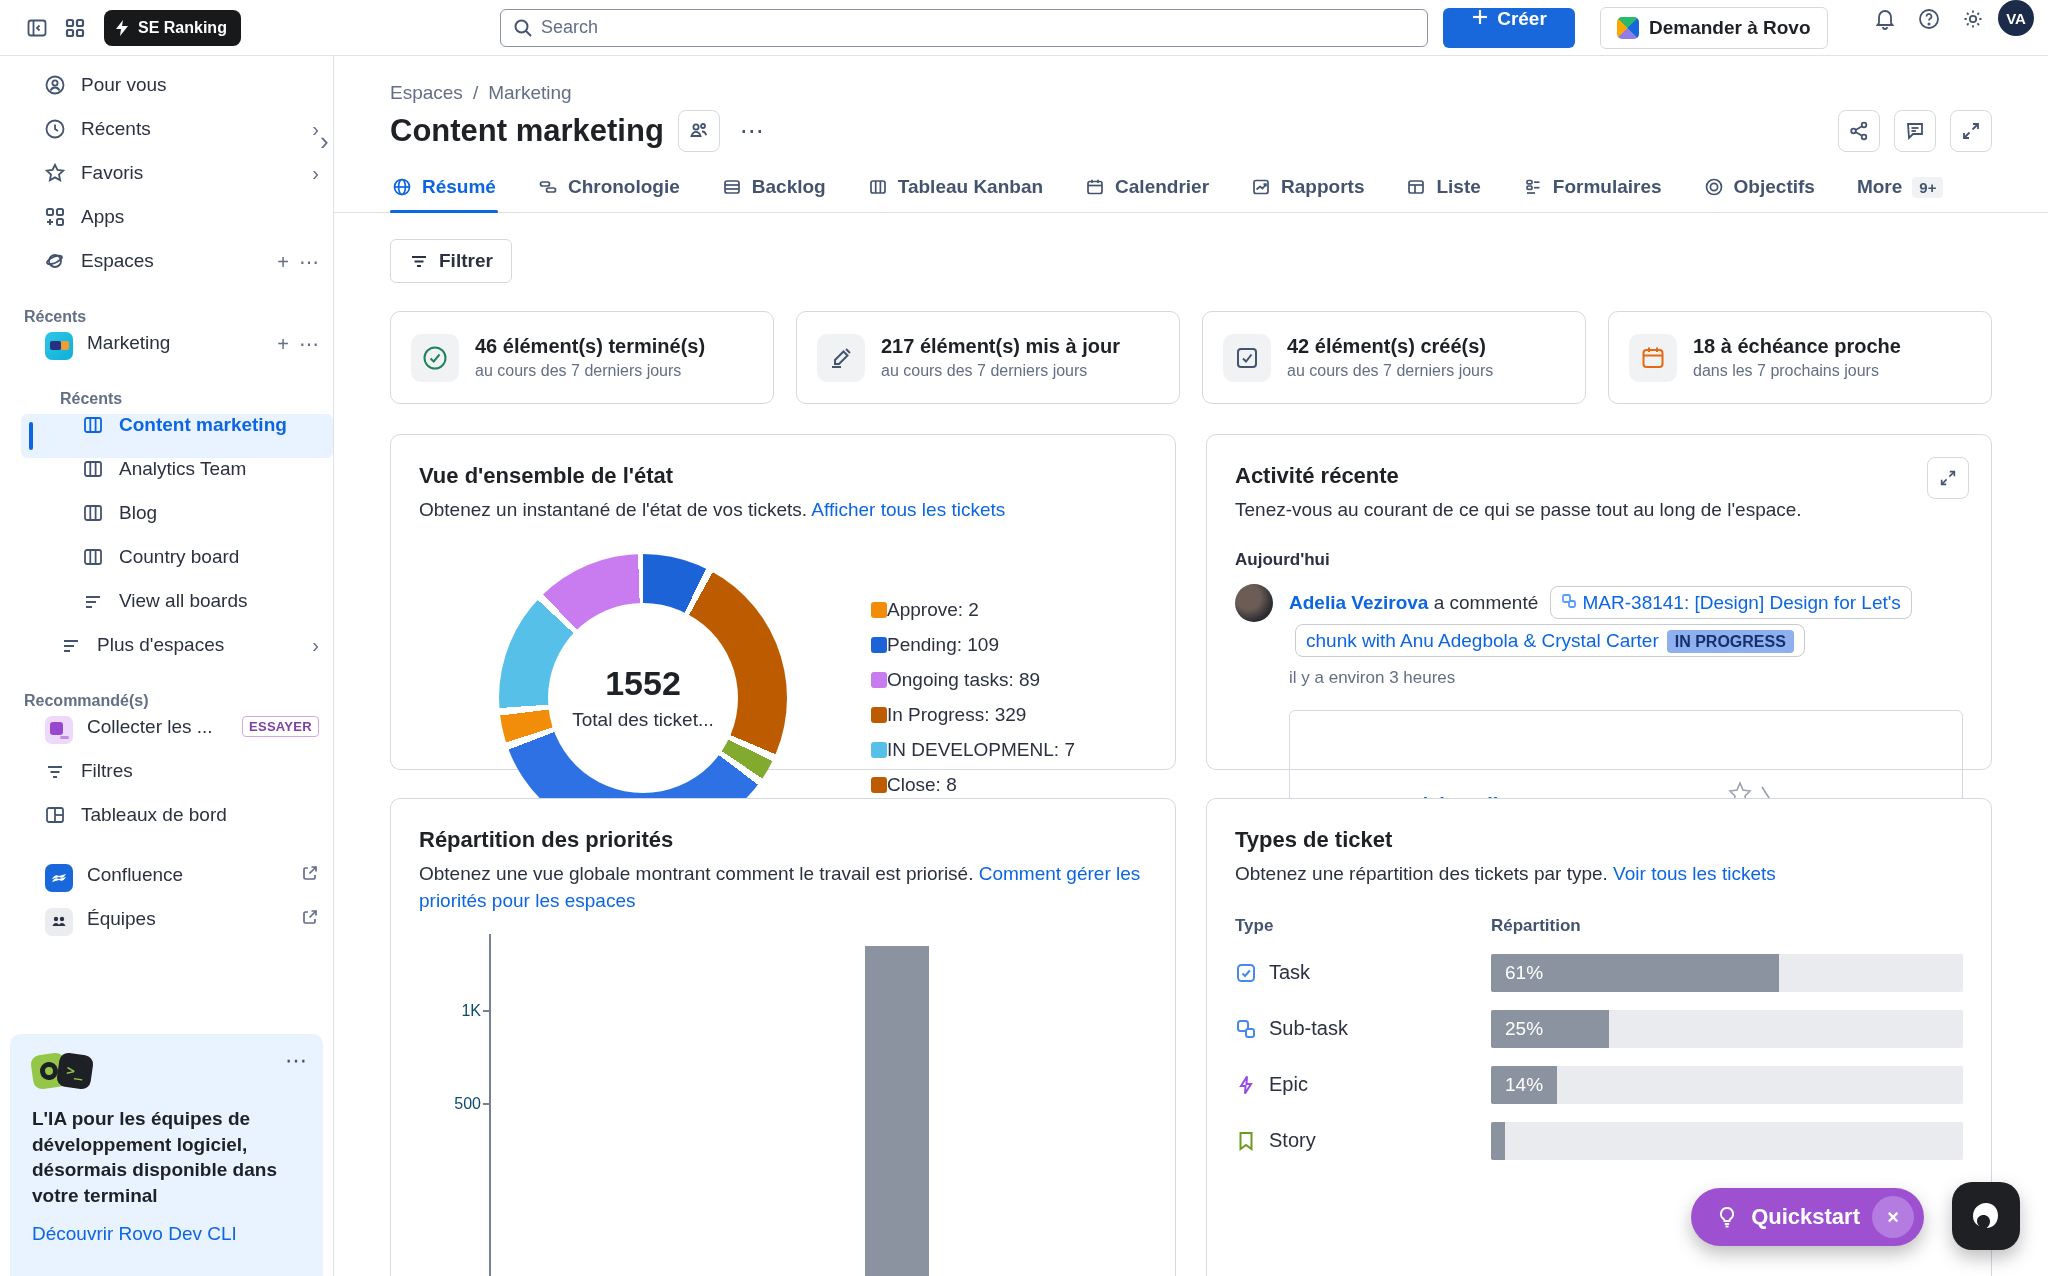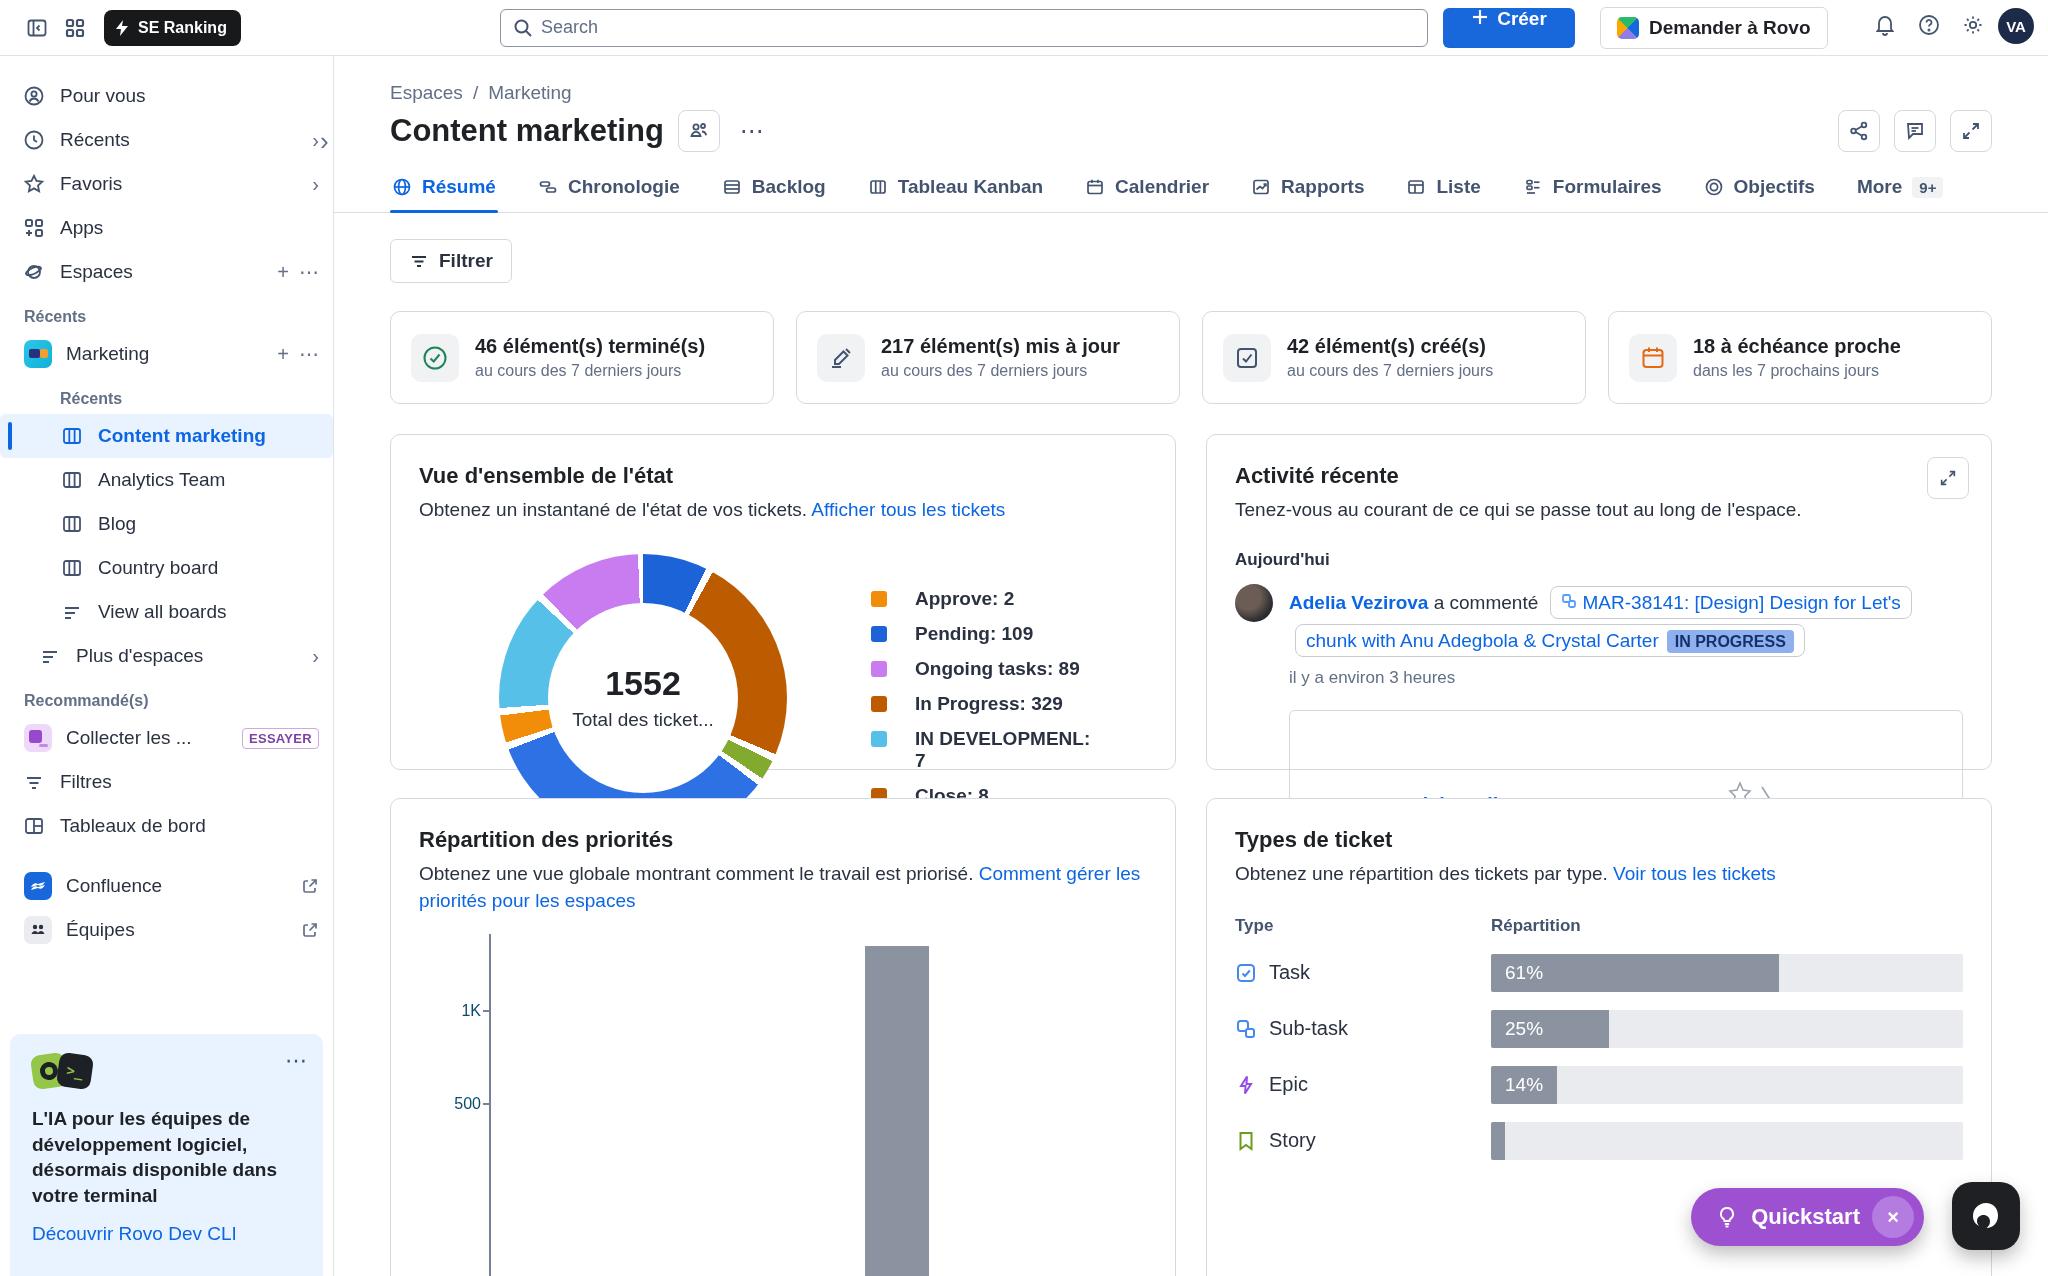--- a/index.html
+++ b/index.html
@@ -20,29 +20,29 @@
   .search-wrap input::placeholder { color:#626f86; }
   .search-ic { position:absolute; left:12px; top:8px; color:#44546f; }
   .create-btn { position:absolute; left:1443px; top:8px; height:40px; width:132px; background:#1868db;
     color:#fff; border:none; border-radius:6px; font-size:19px; font-weight:bold; display:flex;
     align-items:flex-start; justify-content:center; gap:8px; cursor:pointer; font-family:inherit; }
   .rovo-btn { position:absolute; left:1600px; top:7px; height:42px; padding:0 16px; background:#fff;
     border:1px solid #d5d9df; border-radius:6px; font-size:19px; font-weight:bold; color:#1e2125;
     display:flex; align-items:center; gap:10px; cursor:pointer; font-family:inherit; }
   .rovo-logo { width:22px; height:22px; border-radius:5px;
     background:conic-gradient(from 45deg,#1868db 0 25%,#8f7ee7 25% 50%,#fca700 50% 75%,#2aba6e 75% 100%); }
-  .tb-right { position:absolute; right:14px; top:0; height:44px; display:flex; align-items:flex-end; gap:6px; }
+  .tb-right { position:absolute; right:14px; top:0; height:44px; display:flex; align-items:flex-start; gap:6px; }
   .avatar { width:36px; height:36px; border-radius:50%; background:#1c2b4a; color:#fff; font-size:15px;
     font-weight:bold; display:flex; align-items:center; justify-content:center; cursor:pointer; }
 
   
   .sidebar { position:absolute; top:56px; left:0; bottom:0; width:334px; background:#fff;
     border-right:1px solid #e0e2e6; padding-top:18px; }
-  .sb-item { display:flex; align-items:center; height:44px; padding:0 14px 0 22px; gap:14px;
-    font-size:19px; color:#2a3140; cursor:pointer; border-radius:6px; position:relative; }
+  .sb-item { display:flex; align-items:flex-start; height:44px; padding:0 14px 0 22px; gap:14px;
+    font-size:19px; color:#2a3140; cursor:pointer; border-radius:6px; position:relative;margin-left:21px; }
   .sb-item .sb-ico { color:#44546f; width:24px; display:flex; justify-content:center; }
   .sb-item .grow { flex:1; white-space:nowrap; overflow:hidden; text-overflow:ellipsis; }
   .sb-end { color:#626f86; font-size:20px; display:flex; gap:10px; align-items:center; }
   .sb-section { font-size:16px; font-weight:bold; color:#626f86; padding:14px 0 6px 24px; }
   .sb-sub { padding-left:46px; }
   .sb-board { padding-left:60px; }
   .sb-item.selected { background:#e9f2ff; color:#0c66e4; font-weight:bold; }
   .sb-item.selected .sb-ico { color:#0c66e4; }
   .sb-item.selected::before { content:""; position:absolute; left:8px; top:8px; bottom:8px; width:4px;
     border-radius:2px; background:#0c66e4; }
@@ -117,21 +117,21 @@
     background:conic-gradient(#1d63d8 0deg 26deg, #fff 26deg 29deg, #bd5b00 29deg 113deg,
       #fff 113deg 116deg, #82aa2e 116deg 124deg, #fff 124deg 127deg, #2e71e5 127deg 249deg,
       #fff 249deg 252deg, #f18d09 252deg 263deg, #fff 263deg 266deg, #56c0e8 266deg 313deg,
       #fff 313deg 316deg, #c97cef 316deg 358deg, #fff 358deg 360deg); }
   .donut::after { content:""; position:absolute; inset:49px; background:#fff; border-radius:50%; }
   .donut-center { position:absolute; inset:0; display:flex; flex-direction:column; align-items:center;
     justify-content:center; z-index:2; }
   .donut-total { font-size:34px; font-weight:bold; color:#1e2125; }
   .donut-lbl { font-size:19px; color:#2a3140; margin-top:6px; }
   .legend { margin-left:84px; width:230px; }
-  .legend-row { display:flex; gap:28px; font-size:19px; color:#2a3140; margin:13px 0; align-items:flex-start;font-weight:bold; }
+  .legend-row { display:flex; gap:0; font-size:19px; color:#2a3140; margin:13px 0; align-items:flex-start; }
   .swatch { width:16px; height:16px; border-radius:3px; flex:none; margin-top:3px; }
 
   
   .expand-btn { position:absolute; top:22px; right:22px; }
   .day-lbl { font-size:17px; font-weight:bold; color:#2a3140; margin-top:26px; }
   .act-row { display:flex; gap:16px; margin-top:14px; }
   .act-avatar { width:38px; height:38px; border-radius:50%; flex:none;
     background:radial-gradient(circle at 35% 35%, #6b5d55 0 35%, #2b2b30 70%); }
   .act-body { font-size:19px; line-height:1.75; color:#2a3140; max-width:660px; }
   .act-name { color:#0c66e4; font-weight:bold; cursor:pointer; }

